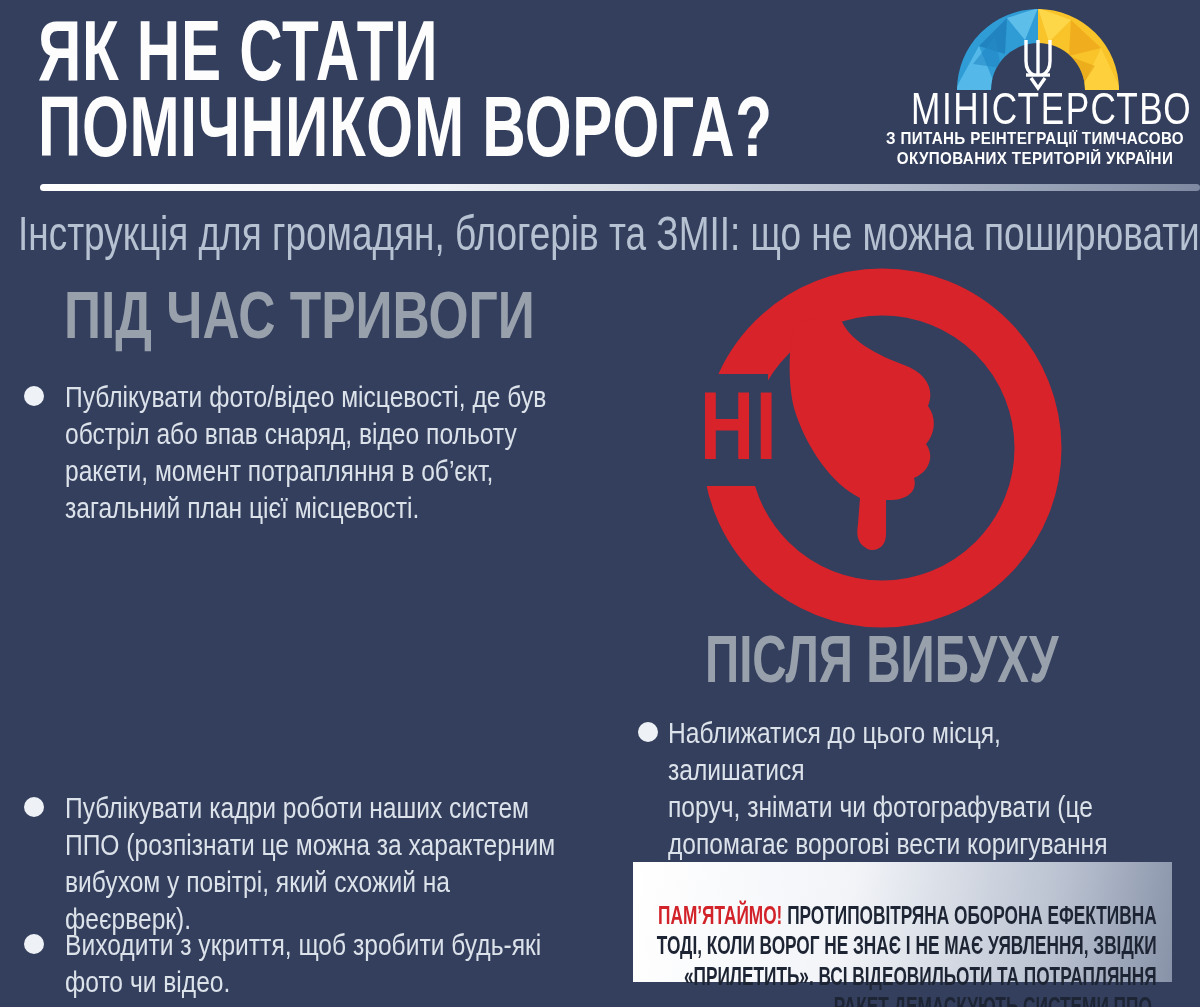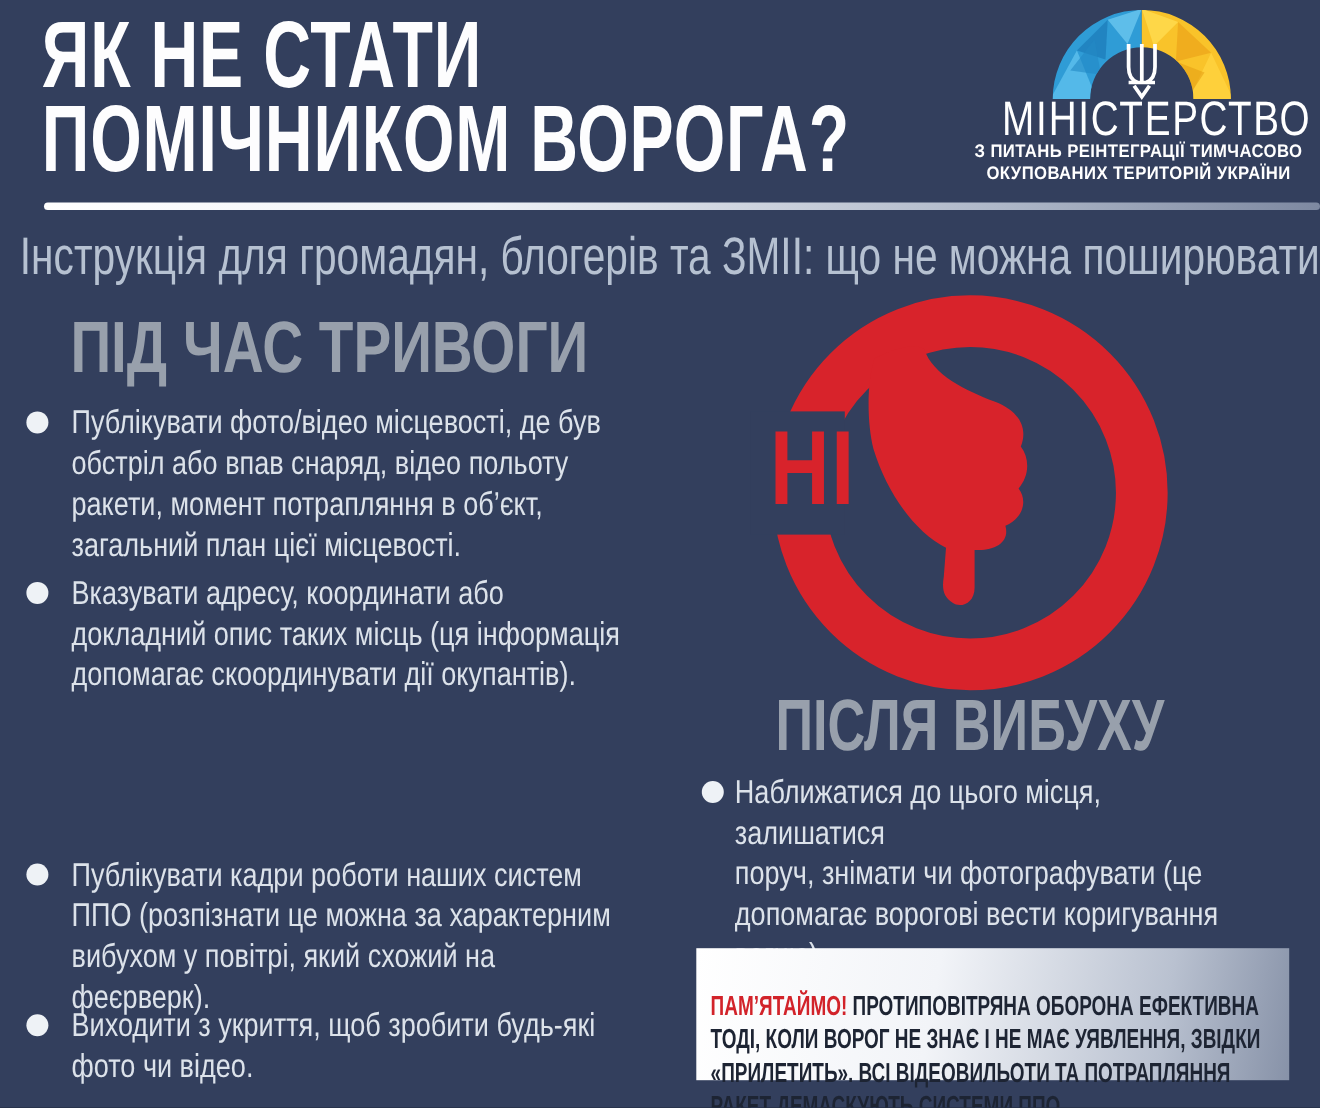--- a/index.html
+++ b/index.html
@@ -40,21 +40,21 @@
     transform:scaleX(.77);transform-origin:left top;
   }
   
   .sec-heading{
     color:#98a0ac;font-weight:700;font-size:66px;line-height:66px;
     white-space:nowrap;transform-origin:left top;
   }
   .h-during{left:64px;top:282px;transform:scaleX(.78);}
   .h-after{left:705px;top:626px;transform:scaleX(.72);}
   
-  .bullet{position:absolute;}
+  .bullet{position:absolute;margin-top:12px;}
   .dot{
     position:absolute;left:2px;top:8px;width:20px;height:20px;border-radius:50%;
     background:#eef2f6;
   }
   .btext{
     margin-left:43px;
     color:#dce2ea;font-size:30px;line-height:37px;font-weight:400;
     white-space:pre-line;
     transform:scaleX(.82);transform-origin:left top;width:680px;
   }
@@ -71,20 +71,21 @@
   .ni{
     left:700px;top:378px;
     color:#d8232b;font-size:96px;line-height:96px;font-weight:700;letter-spacing:2px;
     transform:scaleX(.78);transform-origin:left top;white-space:nowrap;
   }
   
   .reminder{
     left:633px;top:862px;width:539px;height:120px;box-sizing:border-box;
     background:linear-gradient(100deg,#ffffff 0%,#f2f4f8 40%,#b9c1d0 78%,#8792a8 100%);
     padding:7px 13px;
+    text-align:right;
   }
   .reminder-text{
     color:#1d2433;font-size:25px;line-height:30.5px;font-weight:700;
     white-space:pre-line;
     transform:scaleX(.69);transform-origin:left top;width:740px;
   }
   .reminder-label{color:#d2232a;}
 </style>
 </head>
 <body>
@@ -135,26 +136,20 @@
 
   <div class="abs sec-heading h-during">ПІД ЧАС ТРИВОГИ</div>
 
   <div class="bullet b1">
     <span class="dot"></span>
     <div class="btext">Публікувати фото/відео місцевості, де був
 обстріл або впав снаряд, відео польоту
 ракети, момент потрапляння в об’єкт,
 загальний план цієї місцевості.</div>
   </div>
-  <div class="bullet b2">
-    <span class="dot"></span>
-    <div class="btext">Вказувати адресу, координати або
-докладний опис таких місць (ця інформація
-допомагає скоординувати дії окупантів).</div>
-  </div>
   <div class="bullet b5">
     <span class="dot"></span>
     <div class="btext">Виходити з укриття, щоб зробити будь-які
 фото чи відео.</div>
   </div>
   <div class="bullet b4">
     <span class="dot"></span>
     <div class="btext">Публікувати кадри роботи наших систем
 ППО (розпізнати це можна за характерним
 вибухом у повітрі, який схожий на

